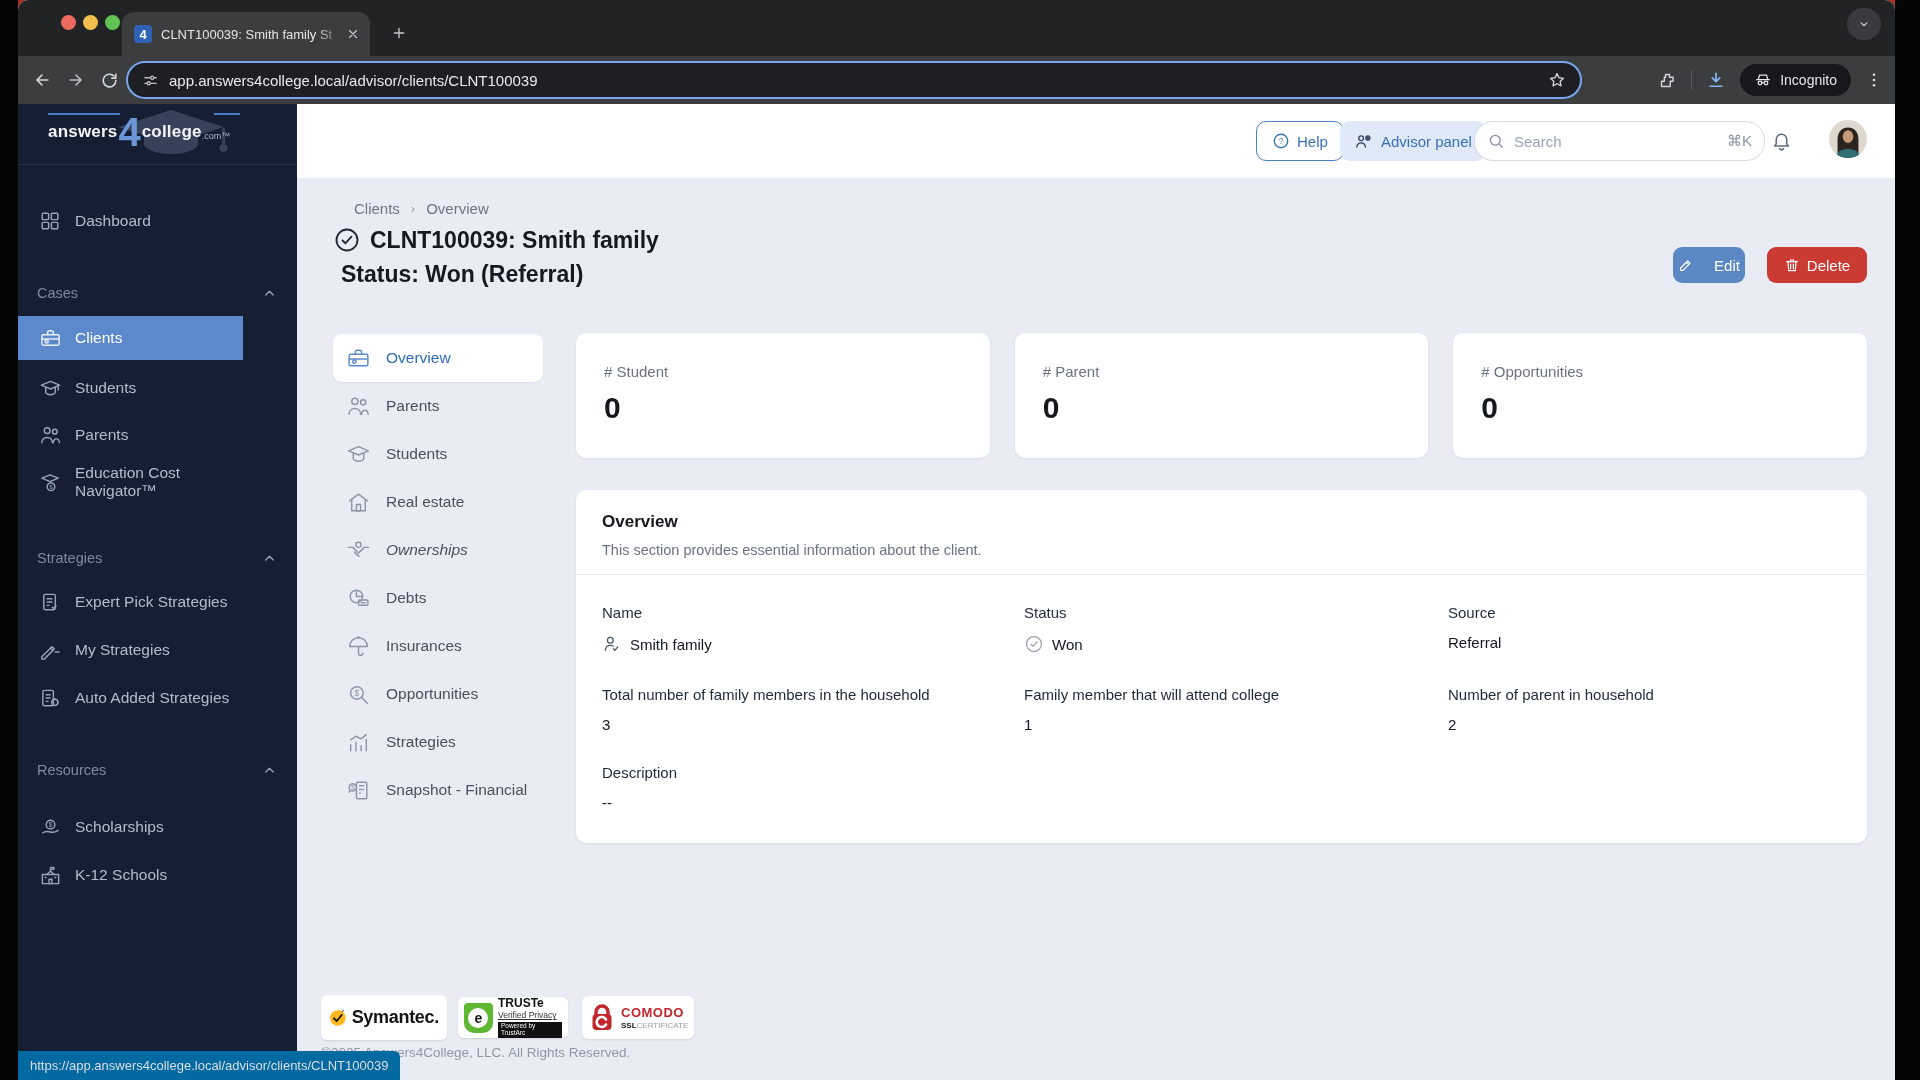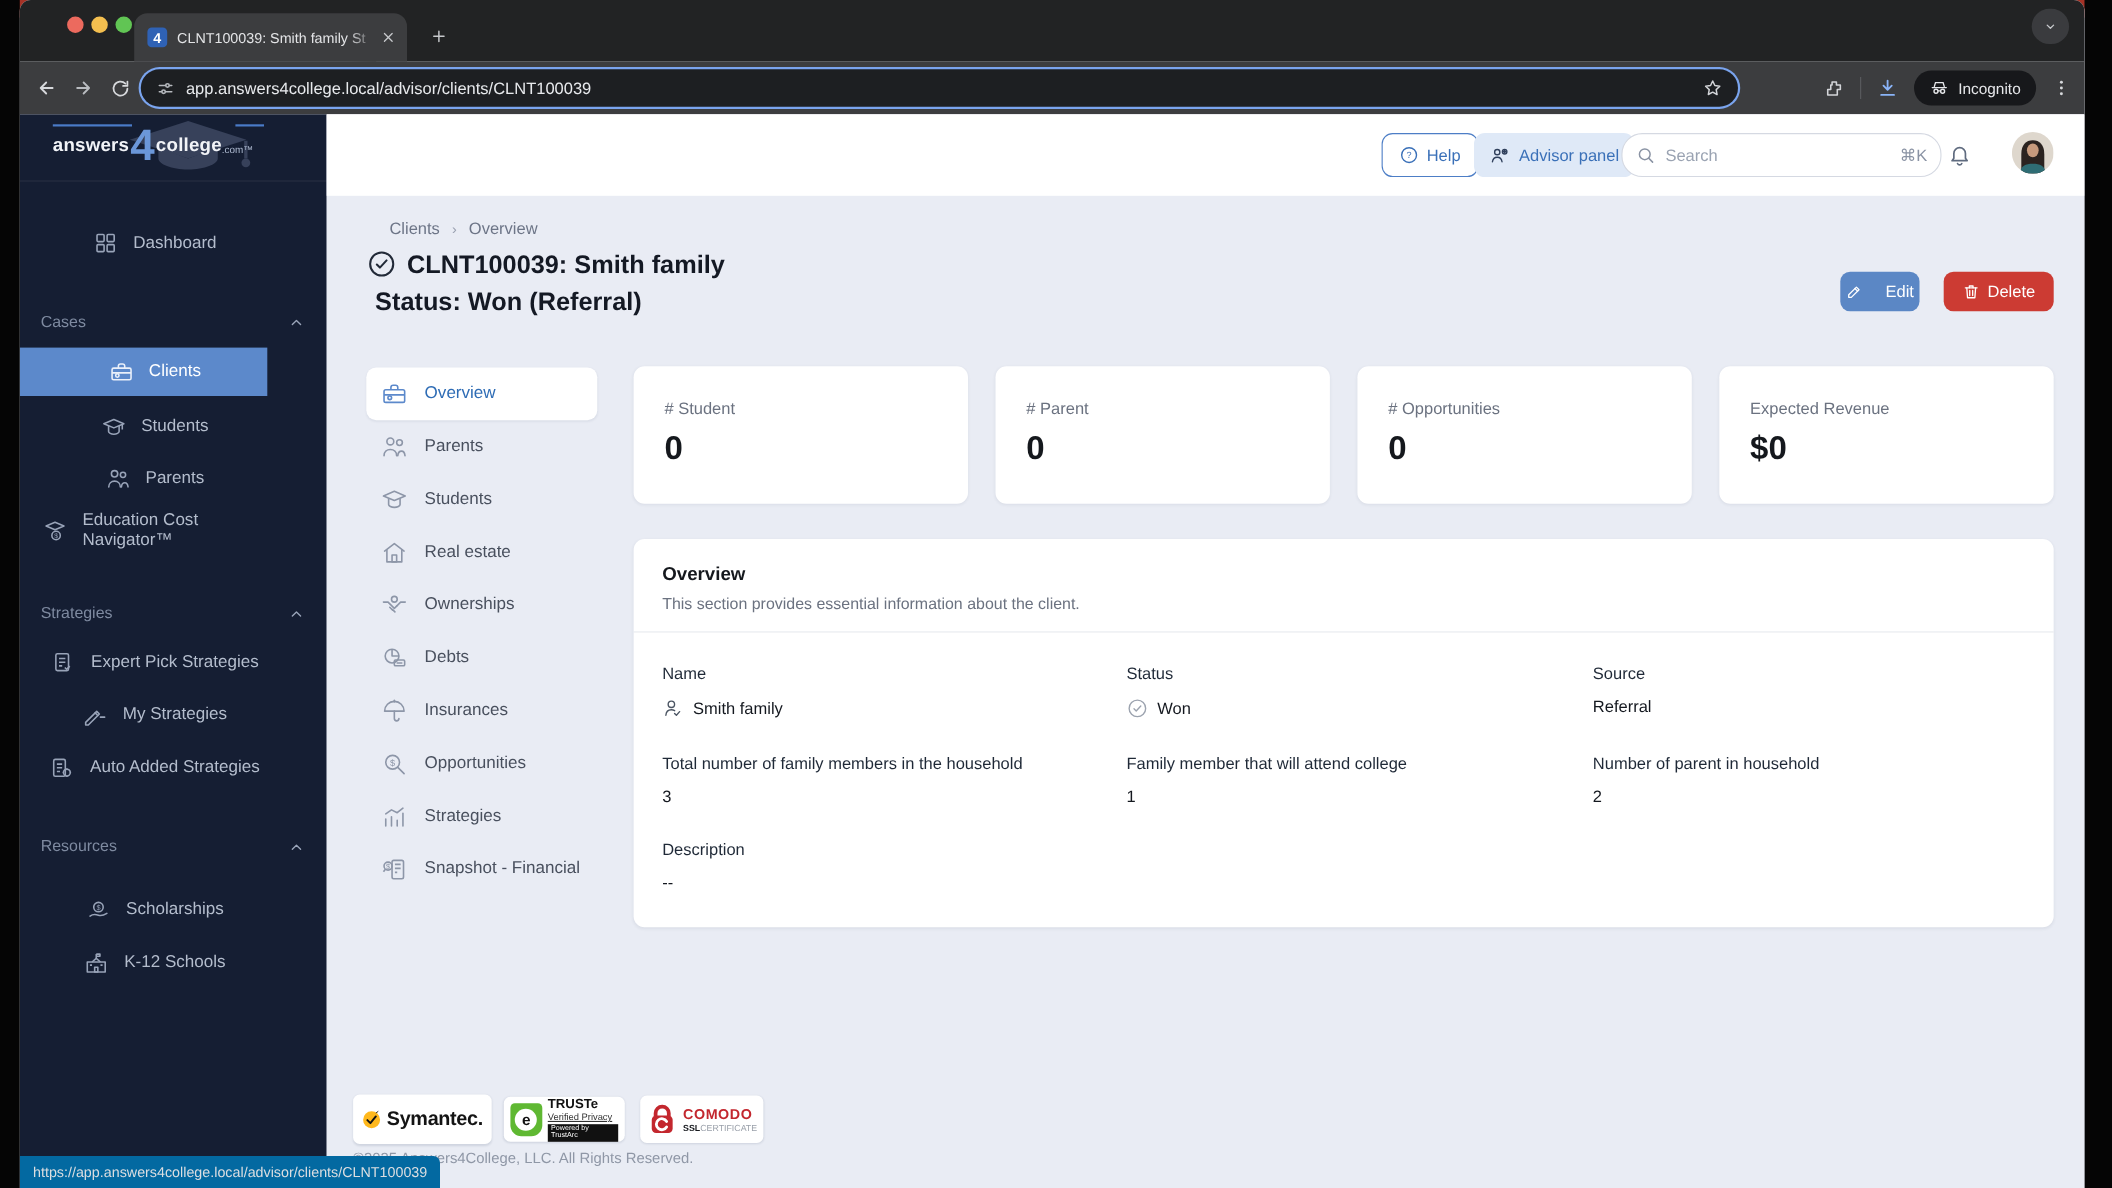--- a/index.html
+++ b/index.html
@@ -50,21 +50,21 @@
   #logo { position:absolute; left:0; top:0; width:279px; height:61px;
     border-bottom:1px solid rgba(255,255,255,.09); }
   #logo-cap { position:absolute; left:88px; top:2px; color:#37415a; }
   #logo-word { position:absolute; left:30px; top:13px; display:flex; align-items:center; z-index:2; }
   .lg1 { color:#f2f4f8; font-size:17px; font-weight:600; letter-spacing:.2px;}
   .lg2 { color:#6b97d9; font-size:40px; font-weight:800; line-height:30px; margin:0 1px; }
   .lg3 { color:#f2f4f8; font-size:17px; font-weight:600; letter-spacing:.2px;}
   .lg4 { color:#aebad0; font-size:9px; margin-top:7px; }
   .logo-line { position:absolute; height:2px; background:#4a7bc8; top:9px; z-index:2;}
   .srow { position:absolute; left:0; width:225px; height:44px; display:flex; align-items:center;
-    color:#b4bdcd; font-size:15.5px; cursor:default;justify-content:center; }
+    color:#b4bdcd; font-size:15.5px; cursor:default; }
   .srow .ic { width:26px; height:26px; margin-left:19px; margin-right:12px; color:#98a3b8;
     display:flex; align-items:center; justify-content:center; flex:0 0 26px;}
   .srow.selected { background:#5c89cb; color:#ffffff; }
   .srow.selected .ic { color:#eaf0fa; }
   .shead { position:absolute; left:0; width:279px; height:22px; display:flex; align-items:center;
     color:#7e8aa0; font-size:14.5px; padding-left:19px; }
   .shead .chev { position:absolute; right:20px; color:#9aa5ba; display:flex; }
 
   
   #main { position:absolute; left:279px; top:104px; width:1598px; bottom:0; background:#e9ecf4; }
@@ -539,21 +539,21 @@
         <div class="subrow" style="top:144px;">
           <span class="ic">
             <svg width="25" height="25" viewBox="0 0 24 24" fill="none" stroke="currentColor" stroke-width="1.4" stroke-linecap="round" stroke-linejoin="round">
                 <path d="M3.5 10.5L12 4l8.5 6.5"></path>
                 <path d="M5.5 9.5V20h13V9.5"></path>
                 <rect x="10" y="14" width="4" height="6"></rect>
               </svg>
           </span>
           <span>Real estate</span>
         </div>
-        <div class="subrow" style="top:192px;">
+        <div class="subrow" style="top:192px;font-style:italic;">
           <span class="ic">
             <svg width="25" height="25" viewBox="0 0 24 24" fill="none" stroke="currentColor" stroke-width="1.4" stroke-linecap="round" stroke-linejoin="round">
                 <path d="M2.5 9h4l5.5 5.5 2-2"></path>
                 <path d="M21.5 9h-4l-3.5 3.5"></path>
                 <path d="M8 13.5l2.5 2.5M10.5 15.5l2 2"></path>
                 <circle cx="12" cy="6.5" r="2.5"></circle>
               </svg>
           </span>
           <span>Ownerships</span>
         </div>
@@ -616,24 +616,20 @@
           <div class="stat-label"># Student</div>
           <div class="stat-value">0</div>
         </div>
         <div class="stat-card">
           <div class="stat-label"># Parent</div>
           <div class="stat-value">0</div>
         </div>
         <div class="stat-card">
           <div class="stat-label"># Opportunities</div>
           <div class="stat-value">0</div>
-        </div>
-        <div class="stat-card">
-          <div class="stat-label">Expected Revenue</div>
-          <div class="stat-value">$0</div>
         </div>
       </div>
 
       <div id="panel">
         <div id="panel-title">Overview</div>
         <div id="panel-sub">This section provides essential information about the client.</div>
         <div id="panel-divider"></div>
 
         <div class="ov-field c0 r0">
           <div class="ov-label">Name</div>

